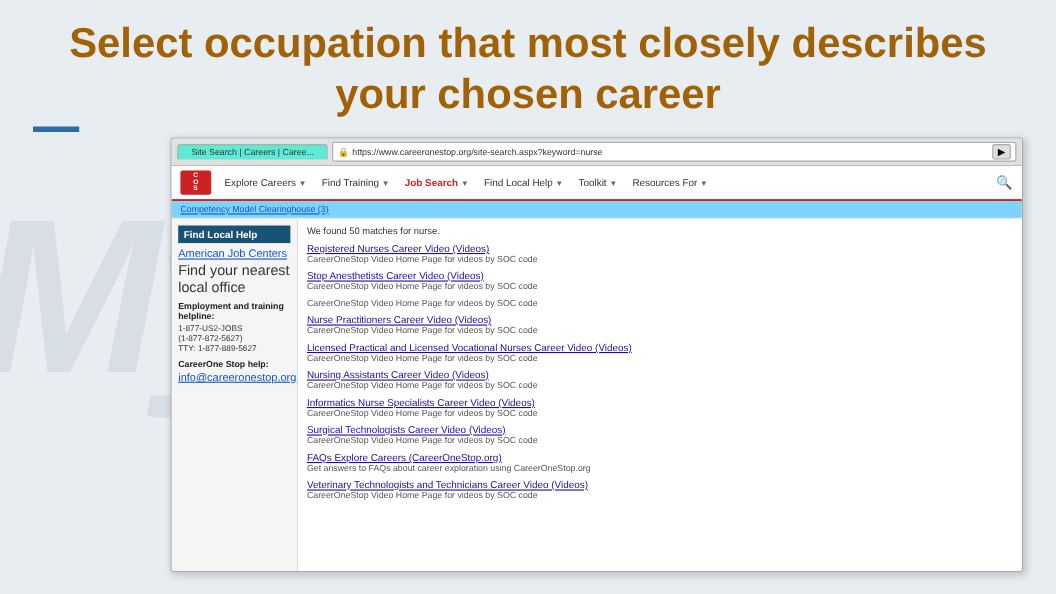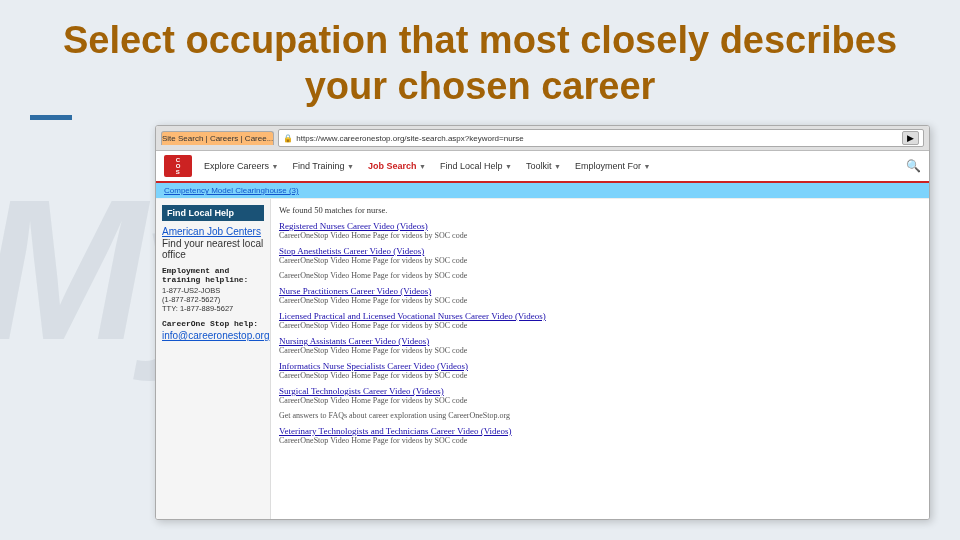--- a/index.html
+++ b/index.html
@@ -98,26 +98,26 @@
       border: 1px solid #aaa;
       border-radius: 2px;
       font-size: 9px;
       color: #333;
       padding: 1px 4px;
       display: flex;
       align-items: center;
       gap: 3px;
     }
     .browser-tab {
-      background: #fdba74;
+      background: #5eead4;
       border: 1px solid #aaa;
       border-bottom: none;
       border-radius: 3px 3px 0 0;
       font-size: 8px;
-      padding: 2px 0;
+      padding: 2px 12px;
       color: #333;
       max-width: 160px;
       overflow: hidden;
       text-overflow: ellipsis;
       white-space: nowrap;
     }
     .lock-icon { color: #888; font-size: 8px; }
     .url-text { font-size: 8px; color: #333; flex: 1; }
     .search-btn { font-size: 9px; background: #ddd; border: 1px solid #aaa; padding: 1px 4px; border-radius: 2px; cursor: pointer; }
 
@@ -172,31 +172,30 @@
     .sidebar-title {
       background: #1a5276;
       color: #fff;
       font-size: 9px;
       font-weight: bold;
       padding: 3px 5px;
       margin-bottom: 5px;
     }
     .sidebar-section { margin-bottom: 6px; }
     .sidebar-link { color: #1155cc; text-decoration: underline; font-size: 10px; cursor: pointer; display: block; margin-bottom: 1px; }
-    .sidebar-desc { color: #333; font-size: 10px; margin-bottom: 1px; }
-    .sidebar-heading { font-weight: bold; color: #222; font-size: 8px; margin-bottom: 2px; font-family: Liberation Mono, monospace; }
+    .sidebar-desc { color: #333; font-size: 13px; margin-bottom: 1px; }
+    .sidebar-heading { font-weight: bold; color: #222; font-size: 8px; margin-bottom: 2px; }
     .sidebar-phone { color: #333; font-size: 7.5px; }
 
     
     .main-results {
       flex: 1;
       padding: 6px 8px;
       overflow-y: auto;
       background: #fff;
-      font-family: Liberation Serif, serif;
     }
     .results-count {
       font-size: 8.5px;
       color: #333;
       margin-bottom: 6px;
     }
     .result-item { margin-bottom: 6px; }
     .result-title { color: #1a0dab; font-size: 9px; text-decoration: underline; cursor: pointer; }
     .result-desc { color: #555; font-size: 8px; }
 
@@ -257,21 +256,21 @@
     </div>
     <div class="nav-item">
       <span>Find Local Help</span>
       <span class="nav-arrow">▼</span>
     </div>
     <div class="nav-item">
       <span>Toolkit</span>
       <span class="nav-arrow">▼</span>
     </div>
     <div class="nav-item">
-      <span>Employment For</span>
+      <span>Resources For</span>
       <span class="nav-arrow">▼</span>
     </div>
     <div class="nav-search-icon">🔍</div>
   </div>
 
   <div class="breadcrumb">
     <span class="breadcrumb-link">Competency Model Clearinghouse (3)</span>
   </div>
 
   <div class="page-content">
@@ -322,20 +321,21 @@
       </div>
       <div class="result-item">
         <div class="result-title">Informatics Nurse Specialists Career Video (Videos)</div>
         <div class="result-desc">CareerOneStop Video Home Page for videos by SOC code</div>
       </div>
       <div class="result-item">
         <div class="result-title">Surgical Technologists Career Video (Videos)</div>
         <div class="result-desc">CareerOneStop Video Home Page for videos by SOC code</div>
       </div>
       <div class="result-item">
+        <div class="result-title">FAQs Explore Careers (CareerOneStop.org)</div>
         <div class="result-desc">Get answers to FAQs about career exploration using CareerOneStop.org</div>
       </div>
       <div class="result-item">
         <div class="result-title">Veterinary Technologists and Technicians Career Video (Videos)</div>
         <div class="result-desc">CareerOneStop Video Home Page for videos by SOC code</div>
       </div>
     </div>
   </div>
 </div>
 

